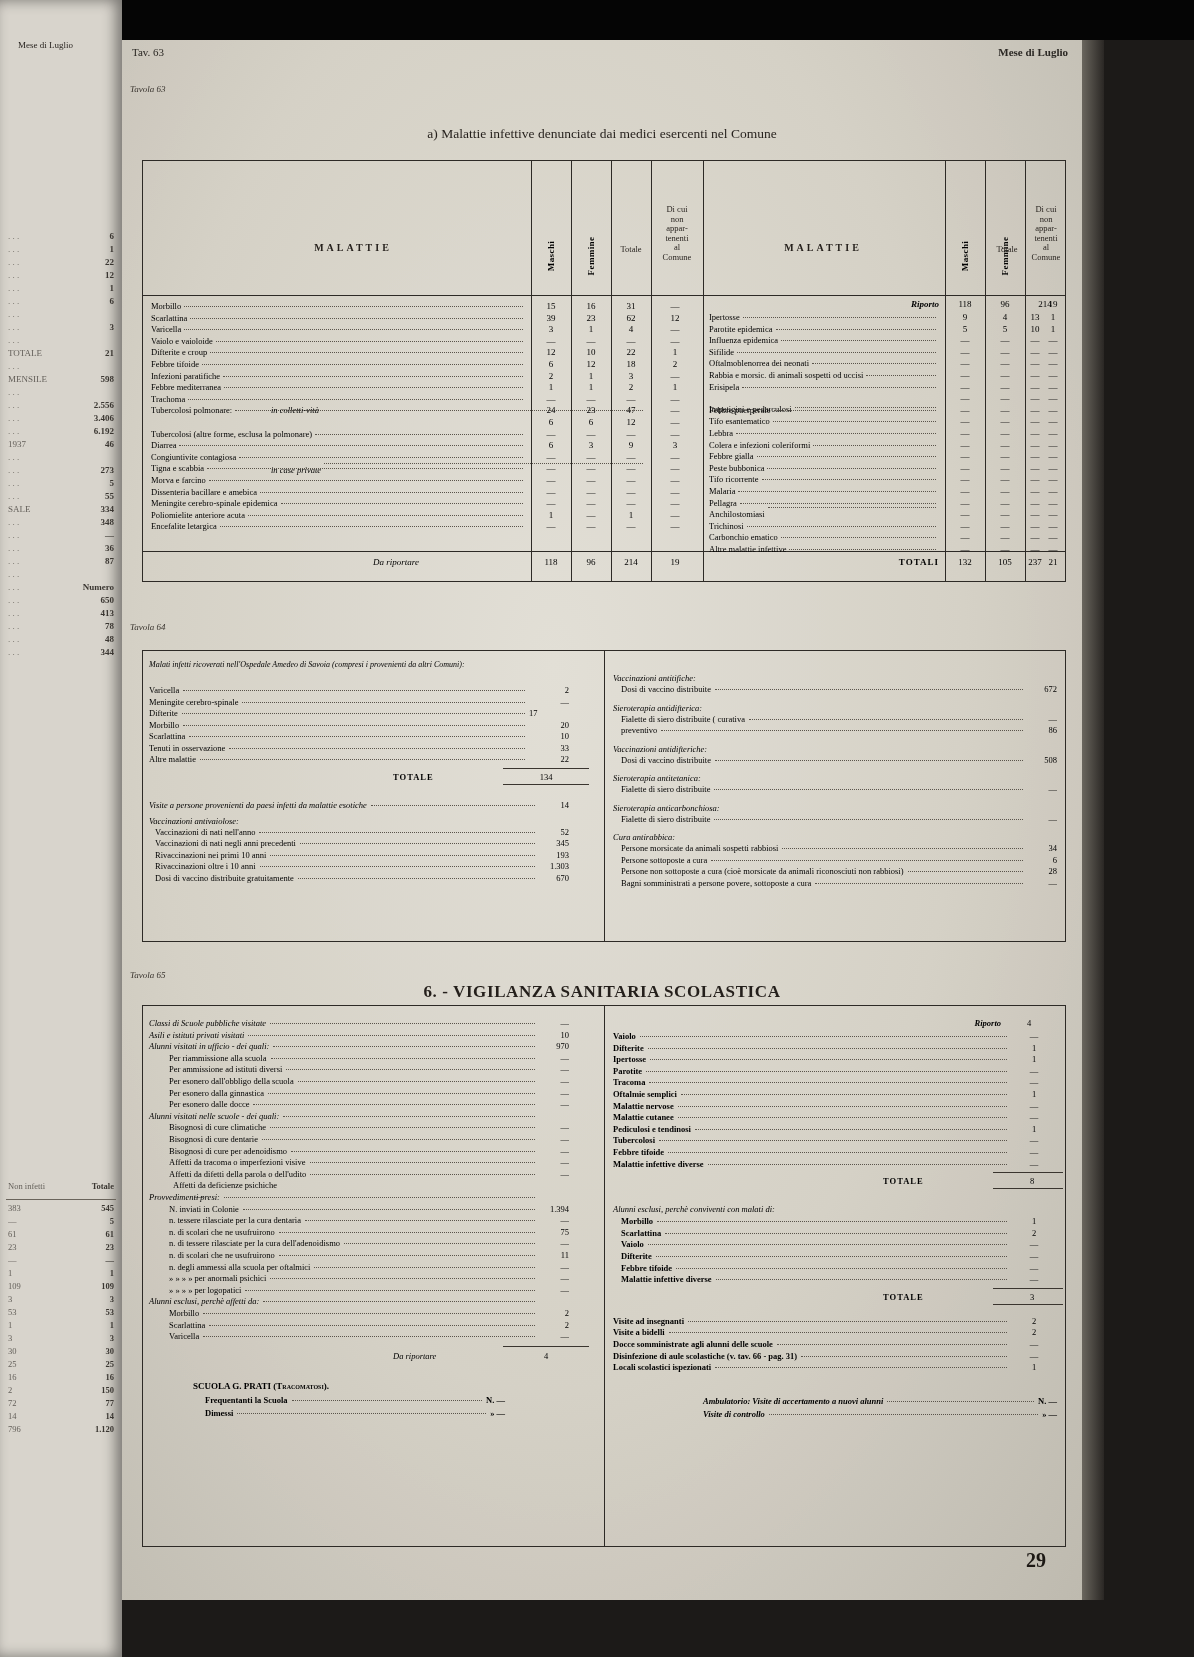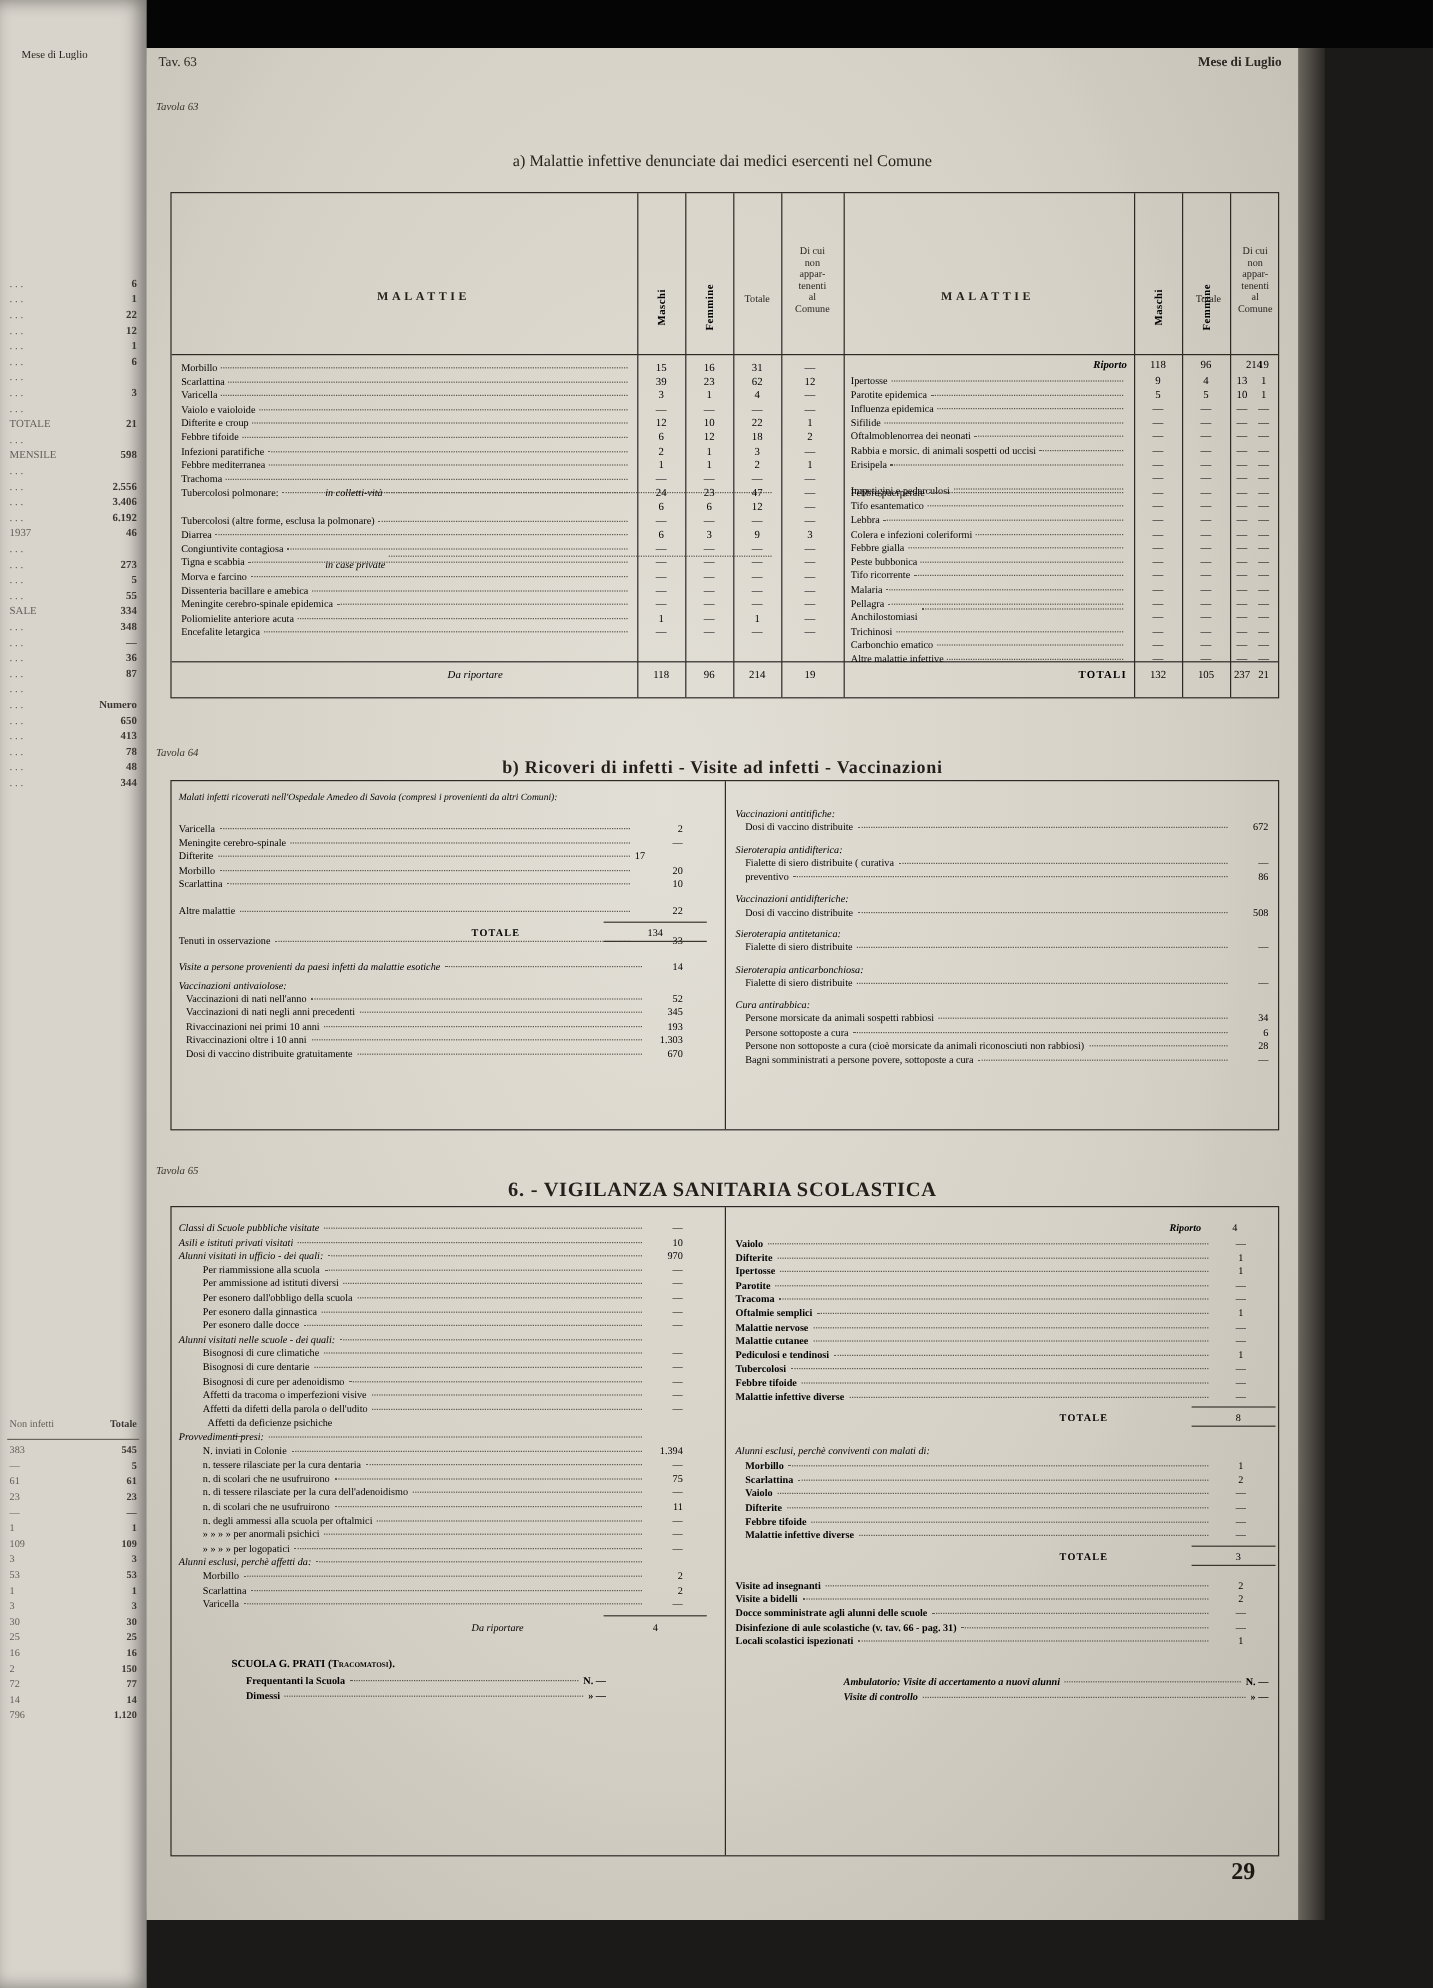--- a/index.html
+++ b/index.html
@@ -697,21 +697,20 @@
       <div class="num" style="position:absolute;left:882px;top:383.00000000000017px;width:20px;">—</div>
       <div class="num" style="position:absolute;left:898px;top:383.00000000000017px;width:24px;">—</div>
       <div style="position:absolute;left:690px;top:396px;font-size:9px;font-weight:bold;letter-spacing:1px;text-align:right;width:106px;">TOTALI</div>
       <div class="num" style="position:absolute;left:802px;top:396px;width:40px;">132</div>
       <div class="num" style="position:absolute;left:842px;top:396px;width:40px;">105</div>
       <div class="num" style="position:absolute;left:882px;top:396px;width:20px;">237</div>
       <div class="num" style="position:absolute;left:898px;top:396px;width:24px;">21</div>
     </div>
 
  <div class="t tavola blur" style="left:8px;top:582px;">Tavola 64</div>
- <div class="t title1 b ctr blur" style="left:0;top:592px;width:960px;font-size:15px;">b) Ricoveri di infetti - Visite ad infetti - Vaccinazioni</div>
  <div class="tblb blur" id="tblb">
       <div class="vl" style="left:461px;"></div>
       <div style="position:absolute;left:6px;top:8px;width:440px;font-size:8px;font-style:italic;line-height:11px;">Malati infetti ricoverati nell'Ospedale Amedeo di Savoia (compresi i provenienti da altri Comuni):</div>
       <div class="row" style="left:6px;top:34px;width:420px;font-size:8.5px;">
         <span style="white-space:nowrap;">Varicella</span>
         <span style="flex:1 1 auto;border-bottom:1px dotted #5a544b;margin:0 4px;position:relative;top:-2px;"></span>
         <span style="white-space:nowrap;text-align:right;min-width:30px;min-width:40px;">2</span>
       </div>
       <div class="row" style="left:6px;top:45.5px;width:420px;font-size:8.5px;">
         <span style="white-space:nowrap;">Meningite cerebro-spinale</span>
@@ -729,21 +728,21 @@
         <span style="white-space:nowrap;text-align:right;min-width:30px;min-width:40px;">20</span>
       </div>
       <div class="row" style="left:6px;top:80px;width:420px;font-size:8.5px;">
         <span style="white-space:nowrap;">Scarlattina</span>
         <span style="flex:1 1 auto;border-bottom:1px dotted #5a544b;margin:0 4px;position:relative;top:-2px;"></span>
         <span style="white-space:nowrap;text-align:right;min-width:30px;min-width:40px;">10</span>
       </div>
       <div class="row" style="left:6px;top:91.5px;width:420px;font-size:8.5px;">
         <span style="white-space:nowrap;">Tenuti in osservazione</span>
         <span style="flex:1 1 auto;border-bottom:1px dotted #5a544b;margin:0 4px;position:relative;top:-2px;"></span>
-        <span style="white-space:nowrap;text-align:right;min-width:30px;min-width:40px;margin-top:36px;">33</span>
+        <span style="white-space:nowrap;text-align:right;min-width:30px;min-width:40px;">33</span>
       </div>
       <div class="row" style="left:6px;top:103px;width:420px;font-size:8.5px;">
         <span style="white-space:nowrap;">Altre malattie</span>
         <span style="flex:1 1 auto;border-bottom:1px dotted #5a544b;margin:0 4px;position:relative;top:-2px;"></span>
         <span style="white-space:nowrap;text-align:right;min-width:30px;min-width:40px;">22</span>
       </div>
       <div style="position:absolute;left:250px;top:120.5px;font-size:8.5px;font-weight:bold;letter-spacing:1px;">TOTALE</div>
       <div style="position:absolute;left:380px;top:120.5px;width:46px;text-align:center;font-size:8.5px;">134</div>
       <div style="position:absolute;left:360px;top:116.5px;width:86px;border-top:1px solid #3a352f;"></div>
       <div style="position:absolute;left:360px;top:132.5px;width:86px;border-top:1px solid #3a352f;"></div>

